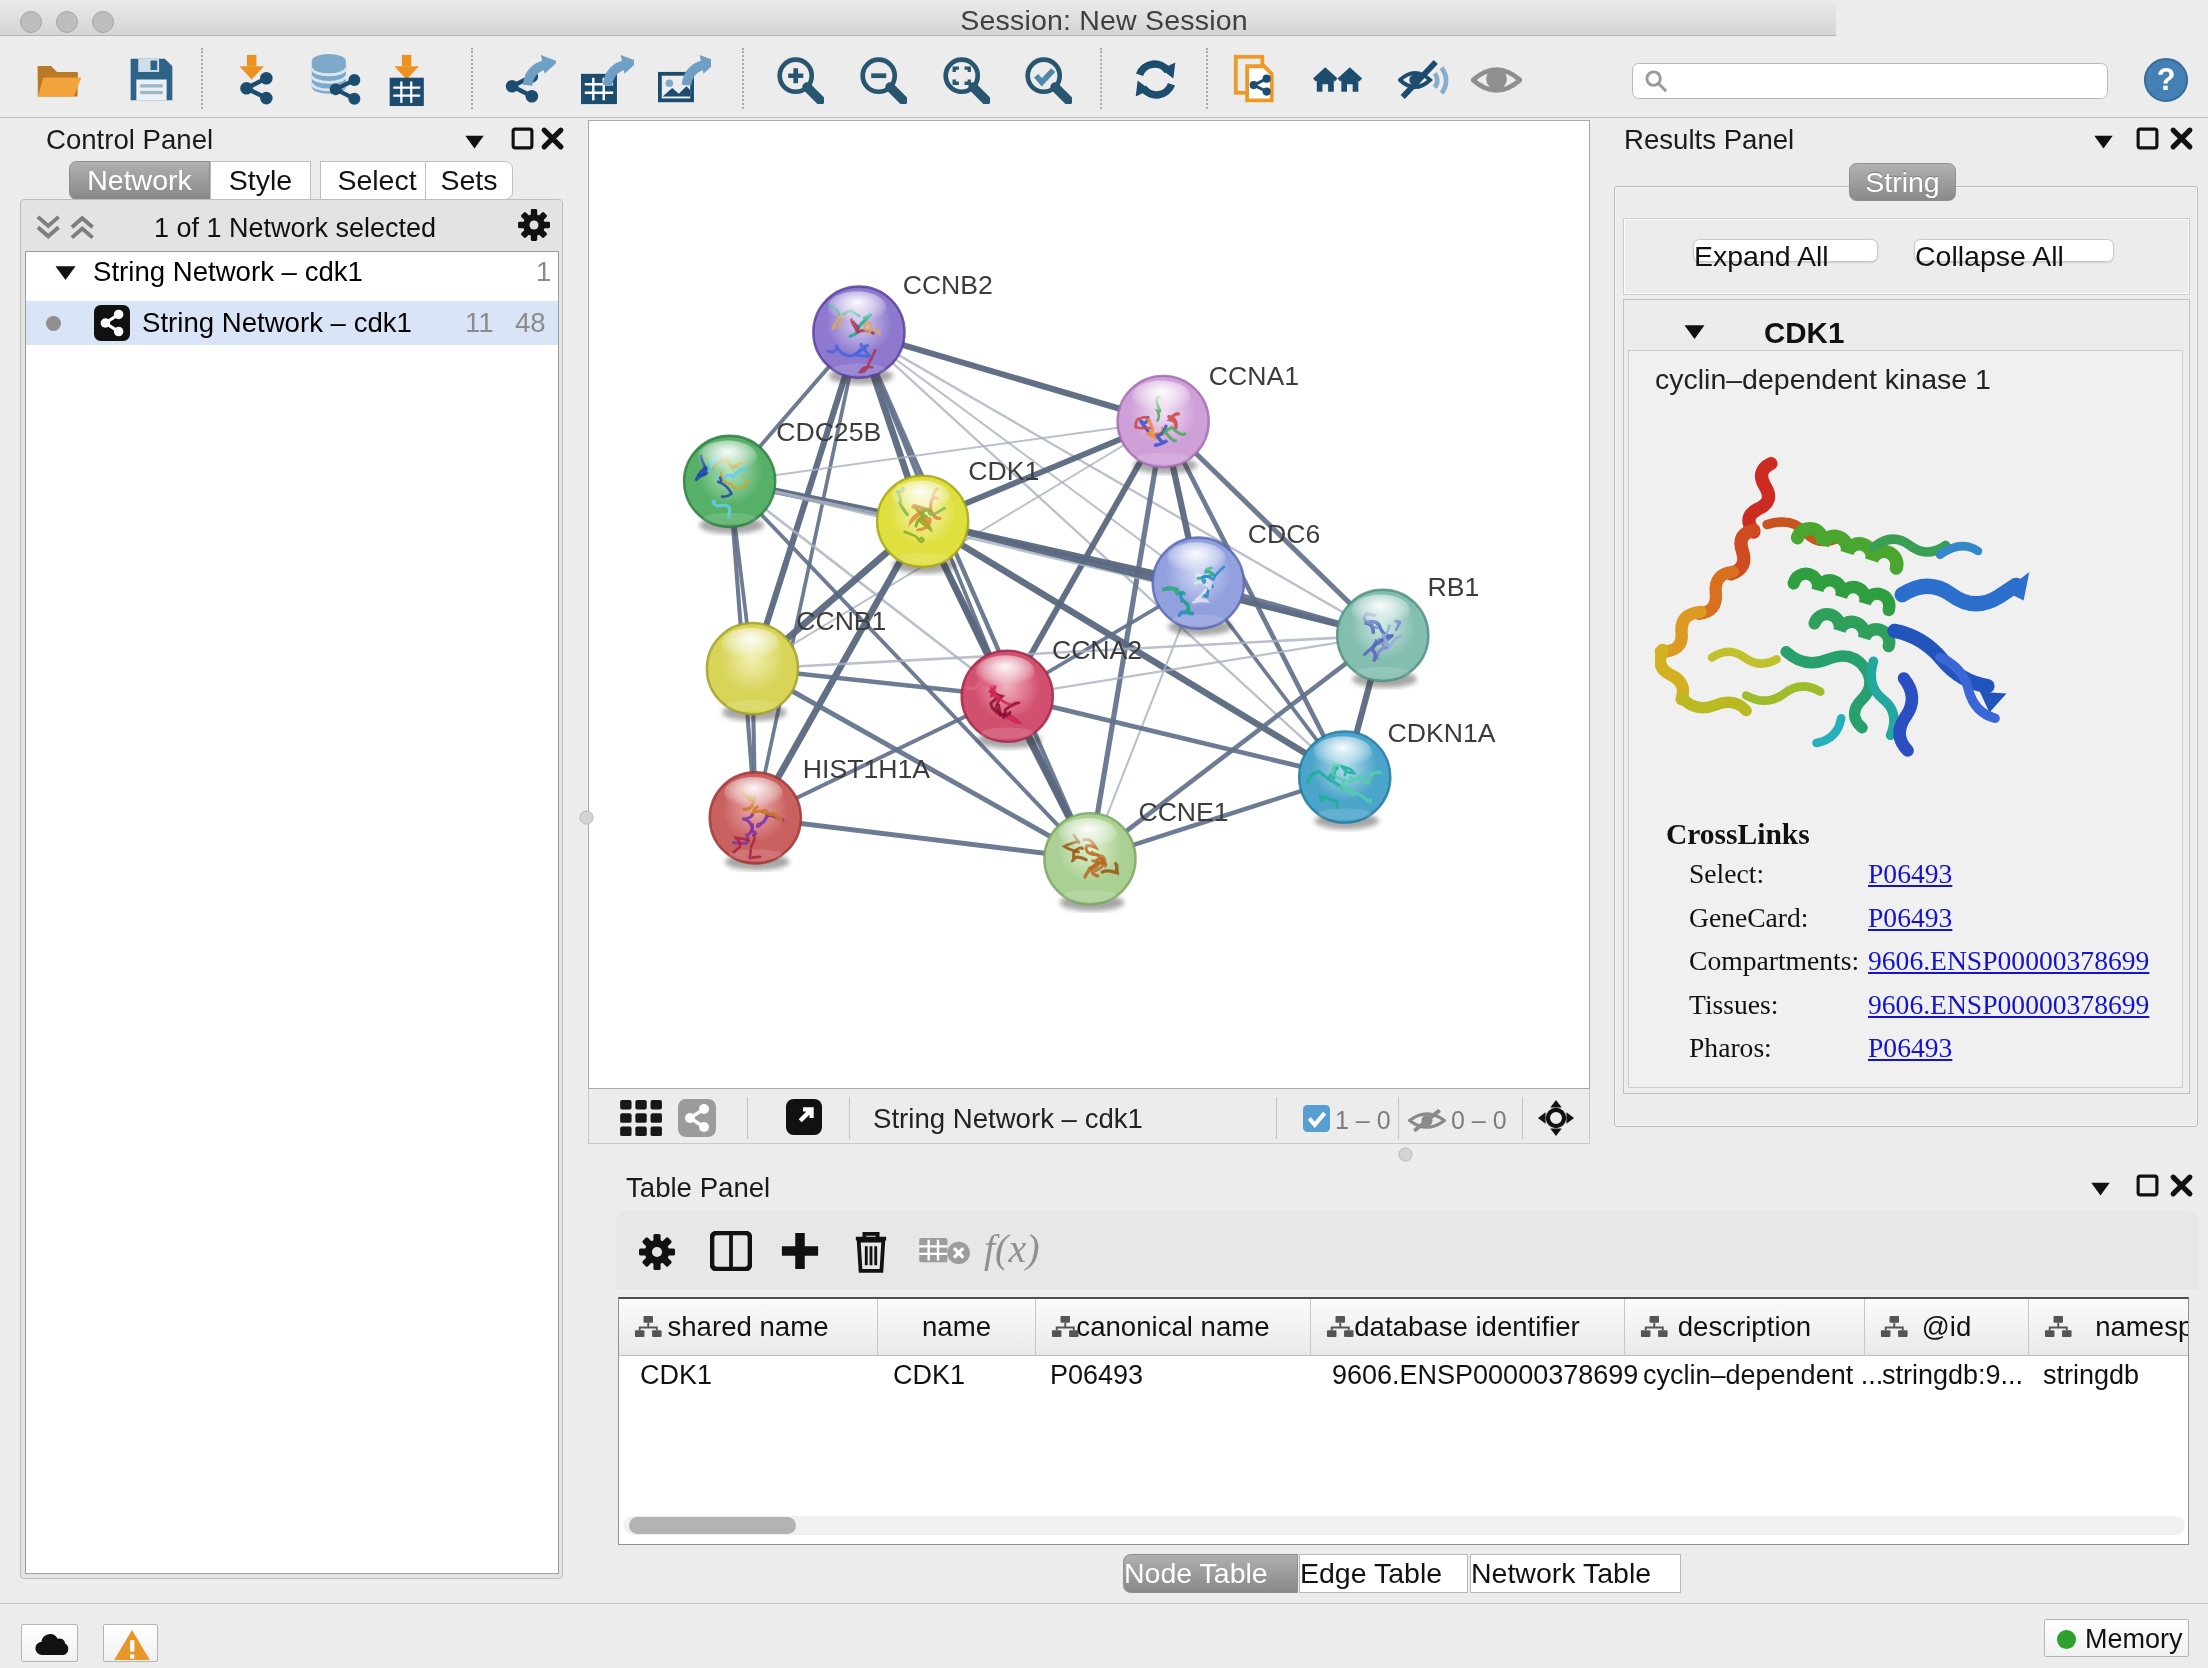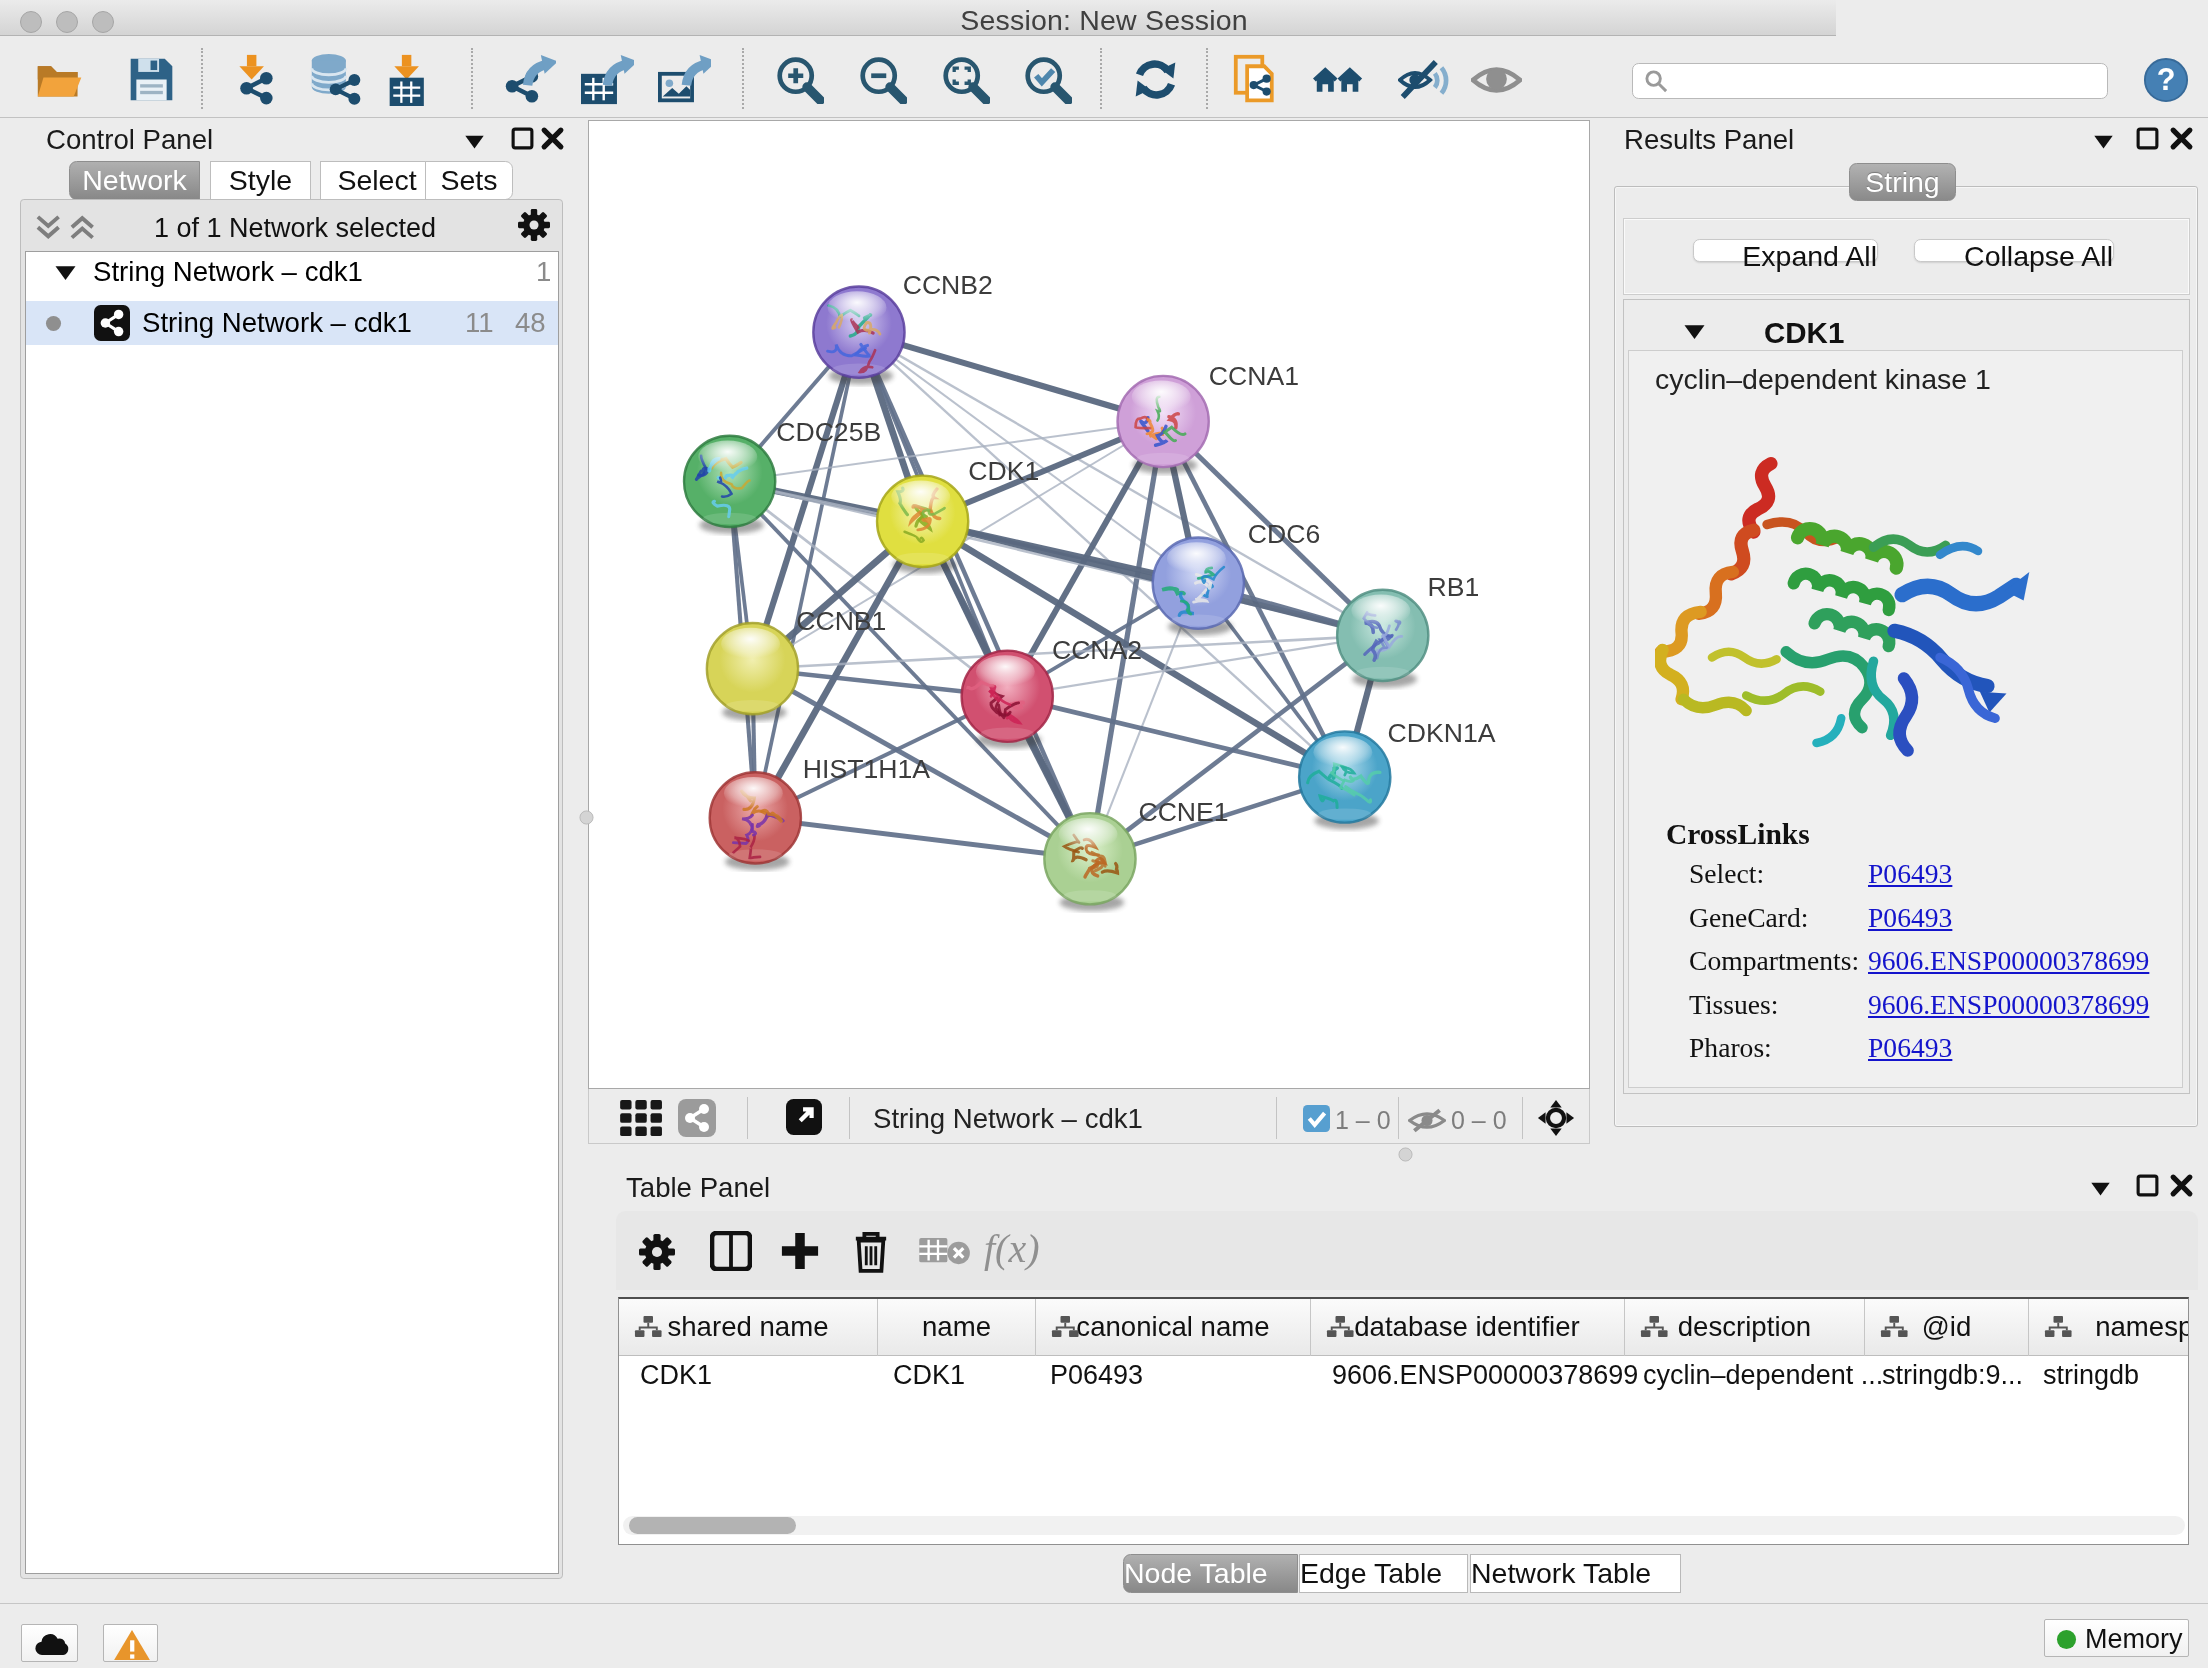--- a/index.html
+++ b/index.html
@@ -32,21 +32,21 @@
 #canvasbar{left:588px;top:1089px;width:1002px;height:55px;background:#ececec;
  border:1px solid #c9c9c9;border-top:none}
 .cbtext{font-size:27.6px;color:#222}
 .cbgray{font-size:27.6px;color:#7d7d7d}
 
 #rpouter{left:1614px;top:186px;width:584px;height:941px;background:#ececec;
  border:1px solid #bcbcbc;border-radius:2.9px;box-shadow:inset 0 0 0 1px #f6f6f6}
 #rpbtns{left:1623px;top:218px;width:567px;height:77px;
  border:1px solid #cdcdcd;box-shadow:inset 0 0 0 1px #fafafa}
 .rbtn{position:absolute;top:21px;height:23px;background:#fff;border:1px solid #c9c9c9;
- border-radius:6.7px;font-size:28.5px;color:#111;text-align:right;line-height:33px;
+ border-radius:6.7px;font-size:28.5px;color:#111;text-align:left;line-height:33px;
  box-shadow:0 1px 1.9px rgba(0,0,0,0.12)}
 #cdkbox{left:1623px;top:299px;width:567px;height:795px;background:#ececec;
  border:1px solid #c2c2c2}
 #cdkcontent{left:1628px;top:350px;width:555px;height:738px;background:#f0f0f0;
  border:1px solid #cdcdcd}
 .serif{font-family:"Liberation Serif",serif}
 .xlink{color:#1414cc;text-decoration:underline}
 
 #tablepanel{left:588px;top:1164px;width:1621px;height:438px;background:#ececec}
 #tptoolbar{position:absolute;left:27.6px;top:47px;width:1582px;height:79px;
@@ -239,21 +239,21 @@
 <div class="abs paneltitle" style="left:46px;top:124px">Control Panel</div>
 <svg class="icon" style="left:463px;top:130px" width="23" height="23" viewBox="0 0 20 20">
     <path d="M2 5 h16 l-8 11z" fill="#111"></path>
   </svg>
 <svg class="icon" style="left:510px;top:126px" width="25" height="25" viewBox="0 0 24 24">
     <rect x="3" y="3" width="18" height="18" fill="none" stroke="#111" stroke-width="3" rx="2"></rect>
   </svg>
 <svg class="icon" style="left:540px;top:126px" width="25" height="25" viewBox="0 0 24 24">
     <path d="M4 4 L20 20 M20 4 L4 20" stroke="#111" stroke-width="5" stroke-linecap="round"></path>
   </svg>
-<div class="tab tabsel" style="left:69px;top:161px;width:131px;border-radius:7.6px 0 0 7.6px">Network</div>
+<div class="tab tabsel" style="left:69px;top:161px;width:141px;border-radius:7.6px 0 0 7.6px">Network</div>
 <div class="tab" style="left:210px;top:161px;width:101px">Style</div>
 <div class="tab" style="left:320px;top:161px;width:114px">Select</div>
 <div class="tab" style="left:425px;top:161px;width:88px;border-radius:0 7.6px 7.6px 0">Sets</div>
 <div class="abs" id="cpbox"></div>
 <svg class="icon" style="left:34px;top:213px" width="28.5" height="28.5" viewBox="0 0 22 22">
     <path d="M3 3 l8 7 8 -7 M3 11 l8 7 8 -7" fill="none" stroke="#7e7e7e" stroke-width="3"></path>
   </svg>
 <svg class="icon" style="left:68px;top:213px" width="28.5" height="28.5" viewBox="0 0 22 22">
     <path d="M3 11 l8 -7 8 7 M3 19 l8 -7 8 7" fill="none" stroke="#7e7e7e" stroke-width="3"></path>
   </svg>

